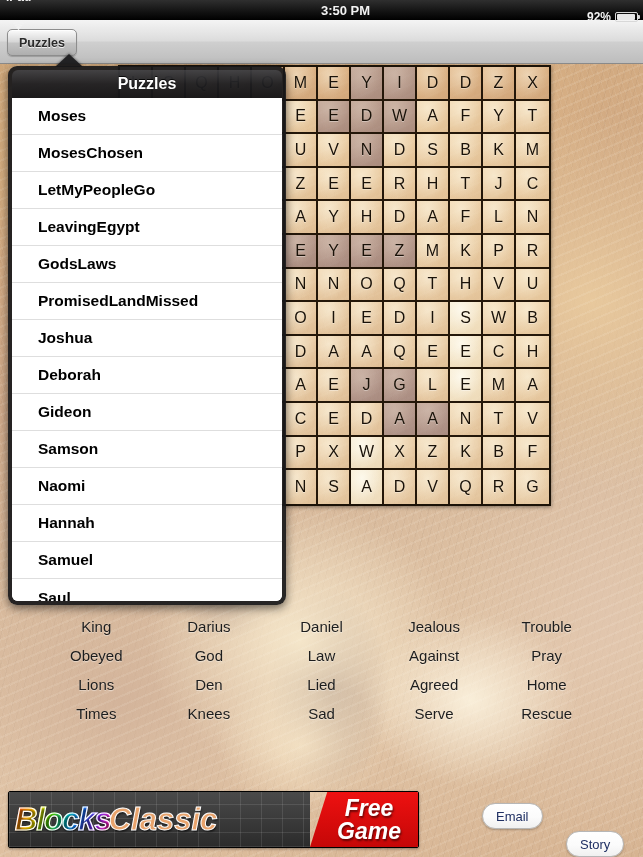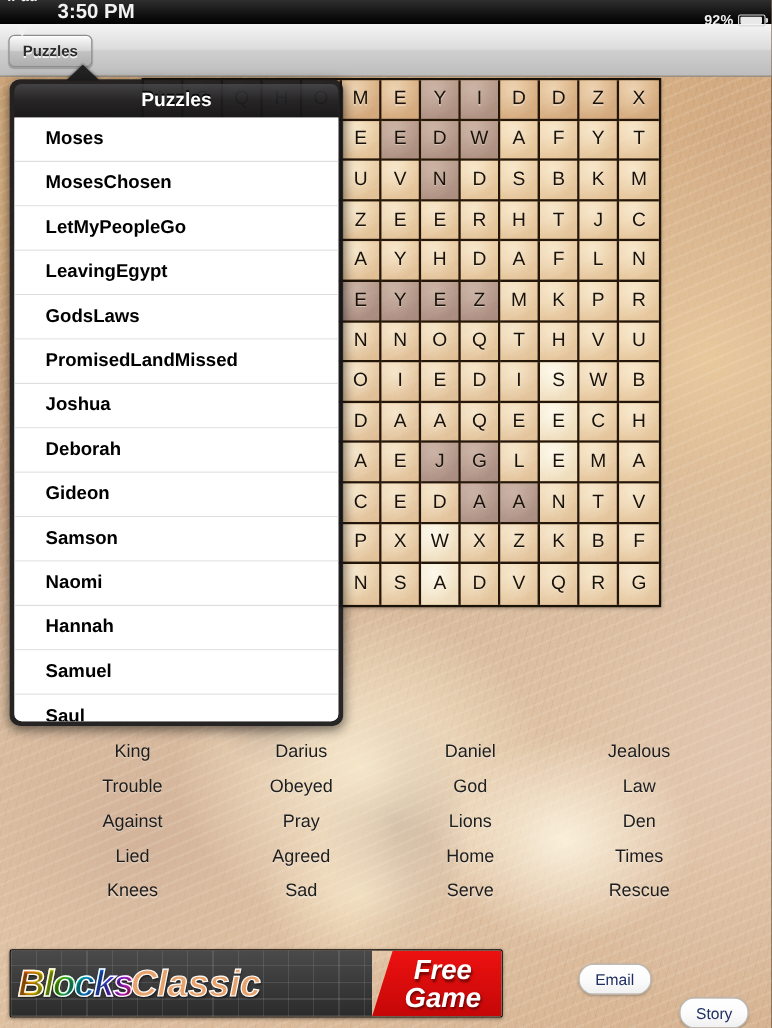--- a/index.html
+++ b/index.html
@@ -44,21 +44,21 @@
   }
 
   
   #statusbar {
     position: absolute; left:0; top:0; width:643px; height:20px;
     background: linear-gradient(180deg,#2f2f2f 0%,#141414 55%,#000 100%);
     color:#f2f2f2; font-size:12px; font-weight:bold;
     display:flex; align-items:center; z-index:40;
   }
   .sb-left { display:flex; align-items:center; gap:16px; padding-left:6px;flex-direction:column; }
-  .sb-center { position:absolute; left:0; right:0; font-size:17px;padding-left:48px; }
+  .sb-center { position:absolute; left:0; right:0; text-align:center; font-size:13px;padding-left:48px; }
   .sb-right { margin-left:auto; display:flex; align-items:center; gap:4px; padding-right:5px;margin-top:13px; }
   .wifi { display:inline-block; width:13px; height:11px; position:relative; }
   .batt { display:inline-block; width:23px; height:10px; border:1px solid #d8d8d8; border-radius:2px; position:relative; }
   .batt::after{content:"";position:absolute;right:-3px;top:2.5px;width:2px;height:4px;background:#d8d8d8;border-radius:0 1px 1px 0;}
   .batt i{position:absolute;left:1px;top:1px;bottom:1px;width:86%;background:#e9e9e9;border-radius:1px;display:block;}
 
   
   #navbar{
     position:absolute; left:0; top:20px; width:643px; height:44px;
     background:linear-gradient(180deg,#f4f4f4 0%,#dcdcdc 48%,#cfcfcf 52%,#bdbdbd 100%);
@@ -101,21 +101,21 @@
       linear-gradient(150deg, rgba(186,160,150,.82), rgba(156,128,122,.78)); }
   .cell.lt{ background:
       radial-gradient(ellipse at 35% 25%, rgba(255,253,244,.8), rgba(255,253,244,0) 70%),
       linear-gradient(150deg, rgba(252,242,216,.88), rgba(242,226,192,.8)); }
   #grid > .cell:nth-child(13n){ border-right:none; }
   #grid > .cell:nth-last-child(-n+13){ border-bottom:none; }
 
   
   #wordlist{
     position:absolute; left:0; top:612px; width:643px; z-index:12;
-    display:grid; grid-template-columns:repeat(4,1fr);
+    display:grid; grid-template-columns:repeat(5,1fr);
     row-gap:0px;
     padding:0 40px;
   }
   .word{
     text-align:center; font-size:15px; color:#1d1d1d; line-height:29px;
     text-shadow:0 1px 1px rgba(255,255,255,.45);
   }
   .word.blank{ visibility:hidden; }
 
   

